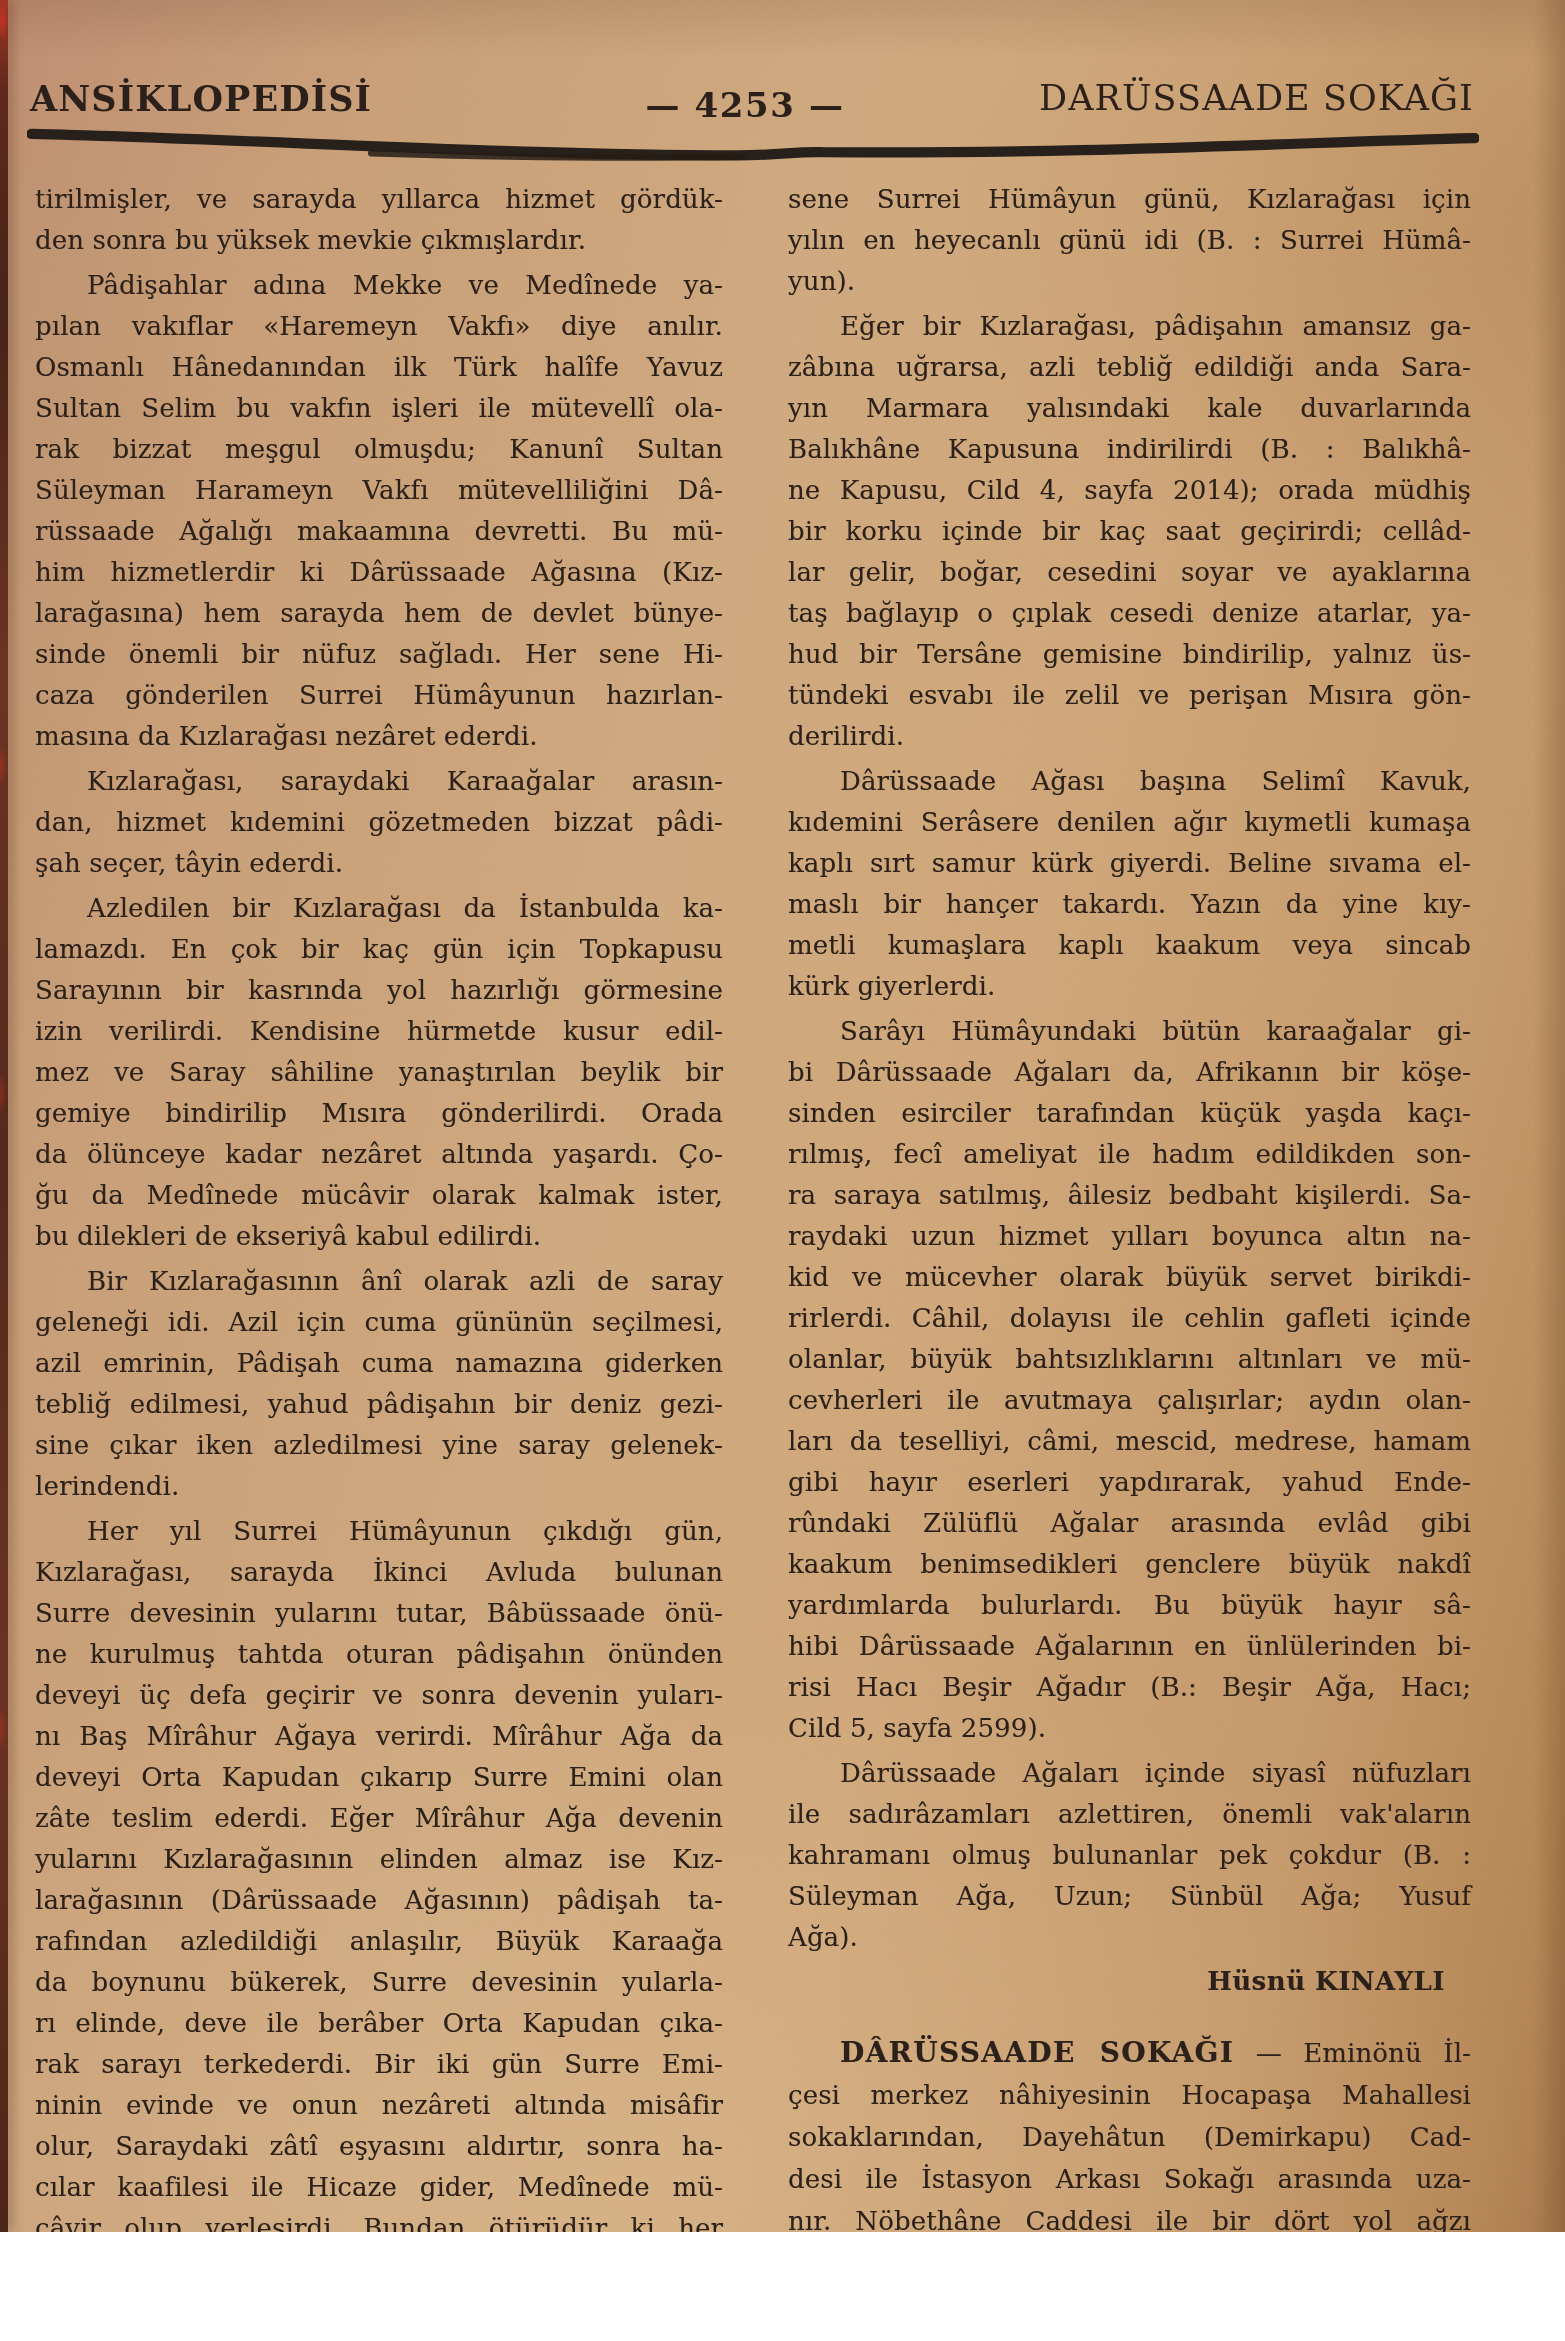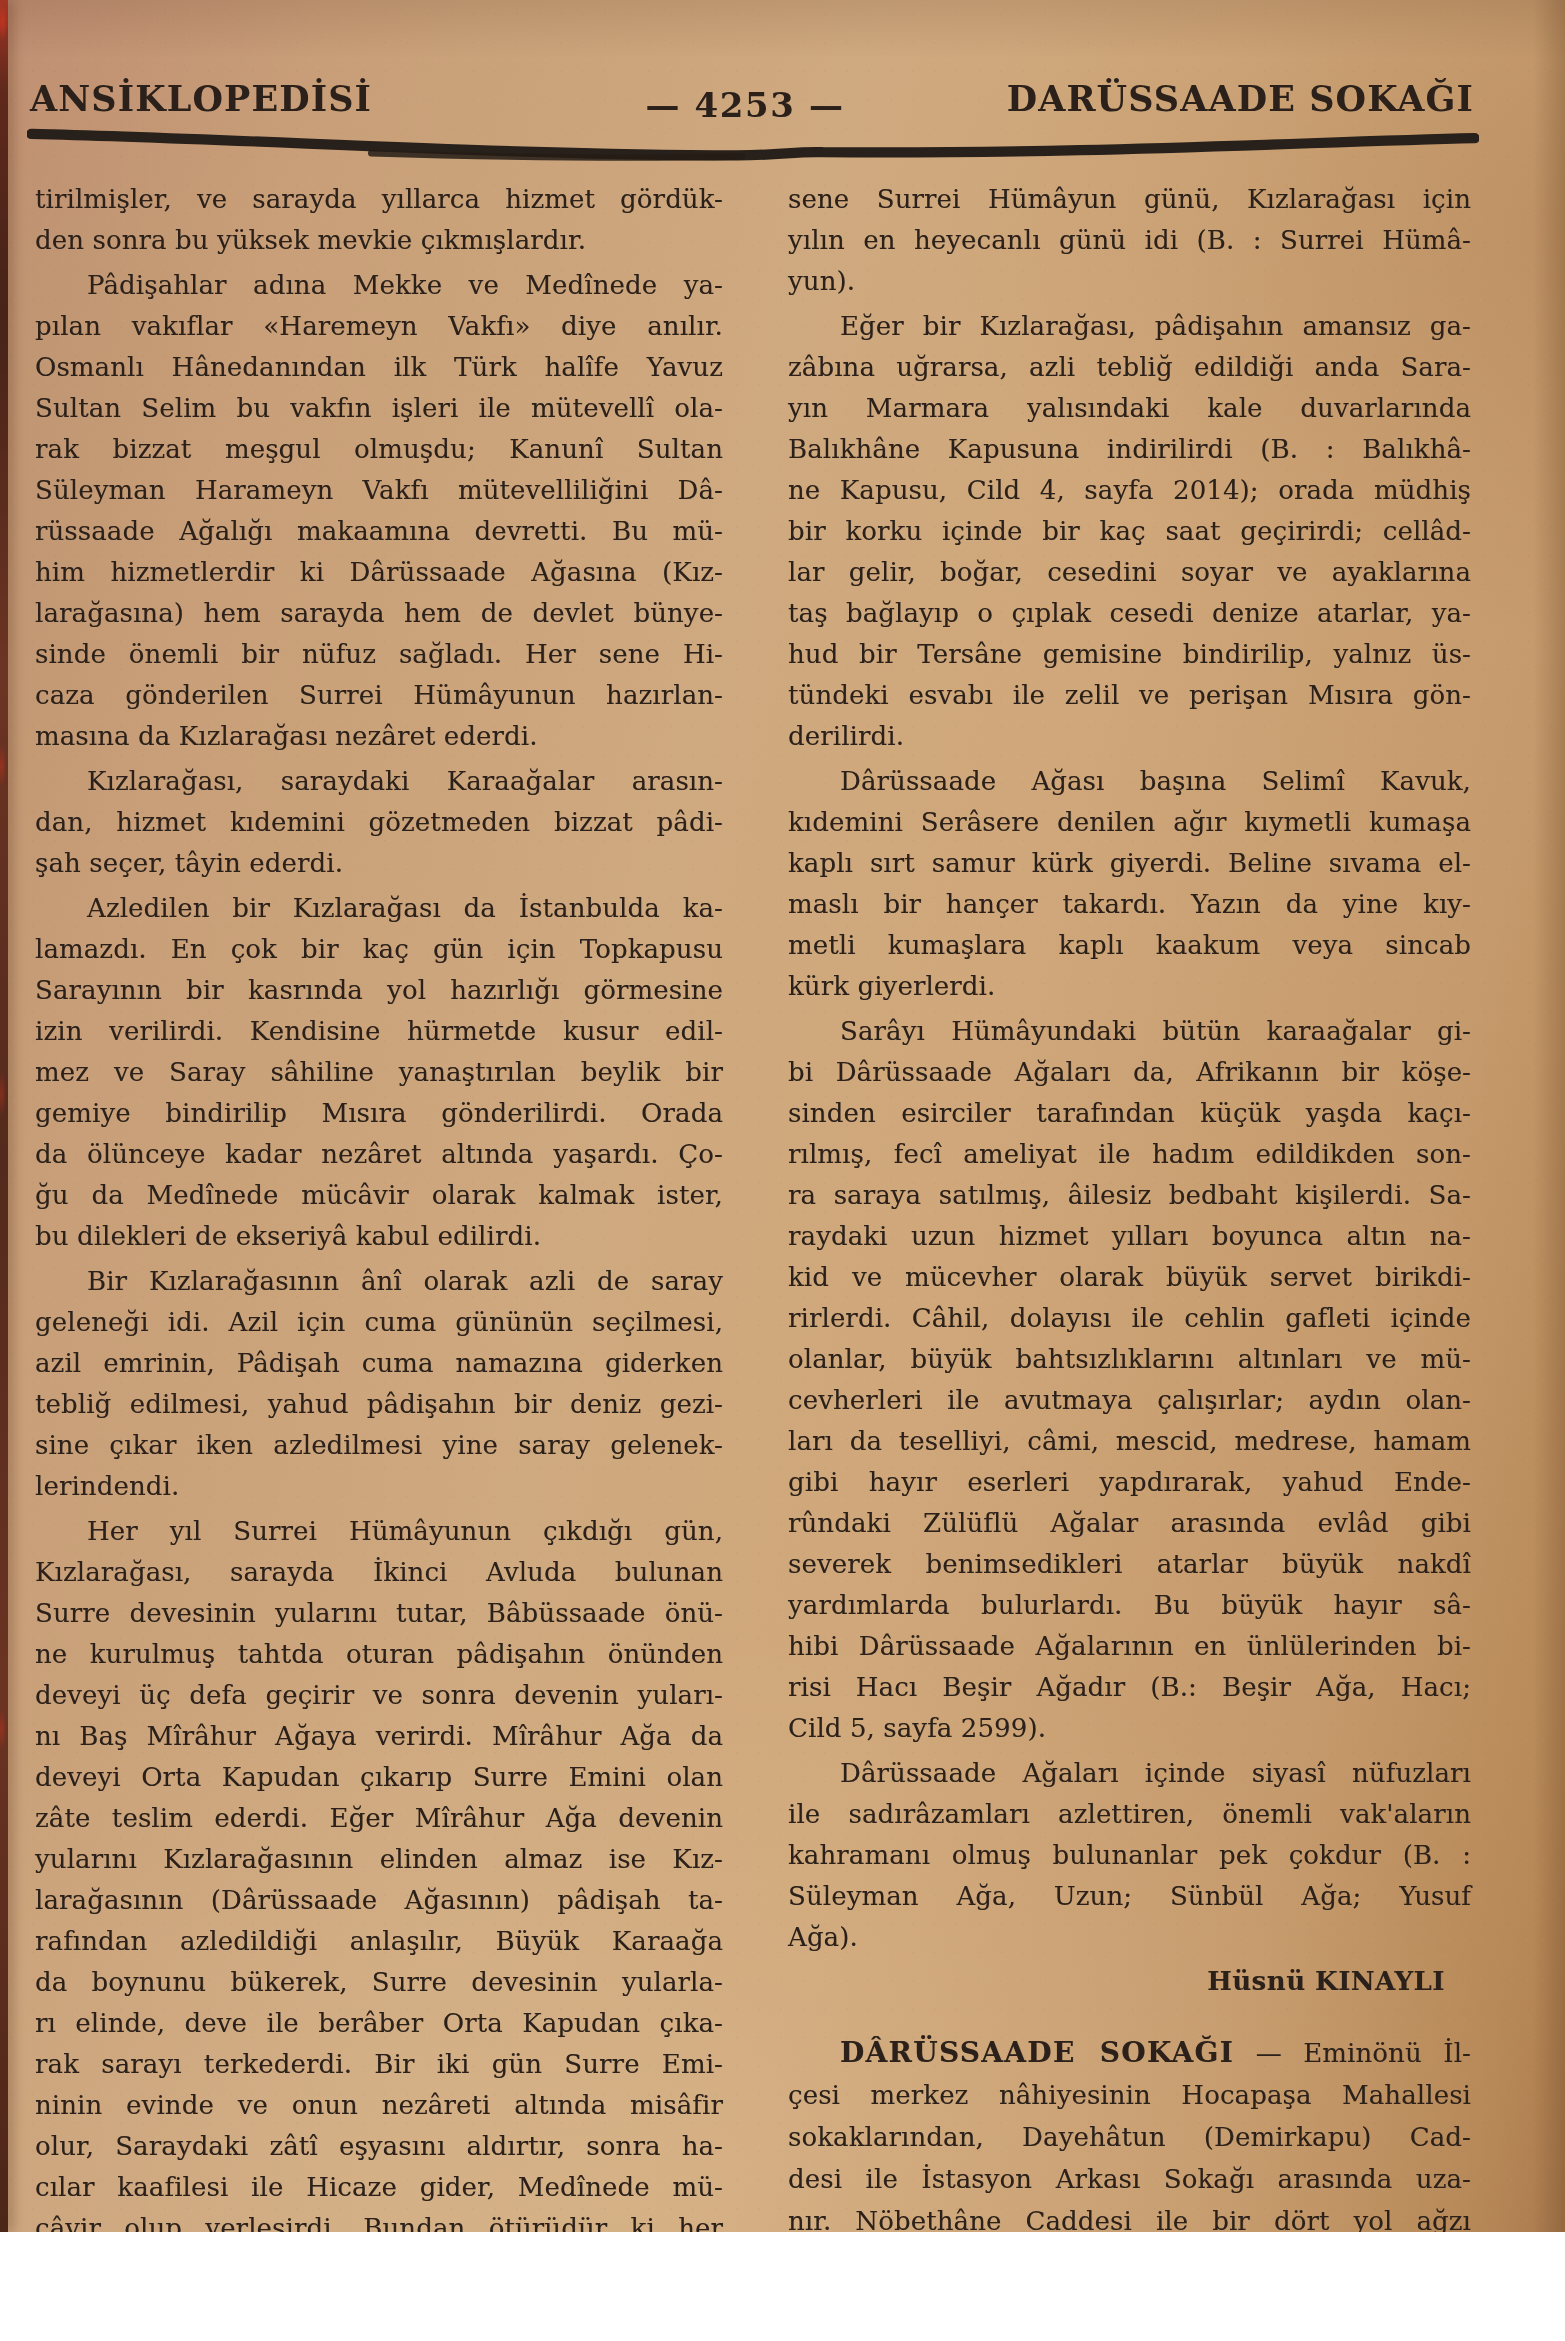--- a/index.html
+++ b/index.html
@@ -38,21 +38,21 @@
       radial-gradient(6.5px 30px at 1.6px 766px, rgba(165,48,30,0.8), transparent 70%),
       radial-gradient(6.5px 33px at 1.6px 1094px, rgba(150,45,28,0.75), transparent 70%),
       radial-gradient(6.5px 30px at 1.6px 1729px, rgba(160,50,30,0.8), transparent 70%);
   }
   .right-shade { position:absolute; right:0; top:0; width:32px; height:100%; pointer-events:none;
     background:linear-gradient(270deg, rgba(90,55,25,0.28), transparent); }
 
   
   .hdr-left  { position:absolute; left:30px;  top:78px; font-size:35px; font-weight:bold; letter-spacing:1.1px; white-space:nowrap; }
   .hdr-page  { position:absolute; left:745px; top:85px; transform:translateX(-50%); font-size:34px; font-weight:bold; letter-spacing:1.6px; white-space:nowrap;text-align:center; }
-  .hdr-right { position:absolute; right:91px; top:78px; font-size:35px; font-weight:bold; letter-spacing:1.1px; white-space:nowrap; }
+  .hdr-right { position:absolute; right:91px; top:78px; font-size:35px; font-weight:normal; letter-spacing:1.1px; white-space:nowrap; }
   .rule { position:absolute; left:27px; top:123px; pointer-events:none; }
 
   
   .col { position:absolute; top:175px; }
   .col-left  { left:31px;  width:696px; }
   .col-right { left:784px; width:691px; }
 
   .line {
     font-size:26px; line-height:41px; height:41px;
     text-align:justify; text-align-last:justify; text-justify:inter-word;
@@ -185,21 +185,21 @@
         <div class="line">rılmış, fecî ameliyat ile hadım edildikden son-</div>
         <div class="line">ra saraya satılmış, âilesiz bedbaht kişilerdi. Sa-</div>
         <div class="line">raydaki uzun hizmet yılları boyunca altın na-</div>
         <div class="line">kid ve mücevher olarak büyük servet birikdi-</div>
         <div class="line">rirlerdi. Câhil, dolayısı ile cehlin gafleti içinde</div>
         <div class="line">olanlar, büyük bahtsızlıklarını altınları ve mü-</div>
         <div class="line">cevherleri ile avutmaya çalışırlar; aydın olan-</div>
         <div class="line">ları da teselliyi, câmi, mescid, medrese, hamam</div>
         <div class="line">gibi hayır eserleri yapdırarak, yahud Ende-</div>
         <div class="line">rûndaki Zülüflü Ağalar arasında evlâd gibi</div>
-        <div class="line">severek benimsedikleri atarlar büyük nakdî</div>
+        <div class="line">kaakum benimsedikleri genclere büyük nakdî</div>
         <div class="line">yardımlarda bulurlardı. Bu büyük hayır sâ-</div>
         <div class="line">hibi Dârüssaade Ağalarının en ünlülerinden bi-</div>
         <div class="line">risi Hacı Beşir Ağadır (B.: Beşir Ağa, Hacı;</div>
         <div class="line last">Cild 5, sayfa 2599).</div>
       </div>
       <div class="para">
         <div class="line indent">Dârüssaade Ağaları içinde siyasî nüfuzları</div>
         <div class="line">ile sadırâzamları azlettiren, önemli vak'aların</div>
         <div class="line">kahramanı olmuş bulunanlar pek çokdur (B. :</div>
         <div class="line">Süleyman Ağa, Uzun; Sünbül Ağa; Yusuf</div>

